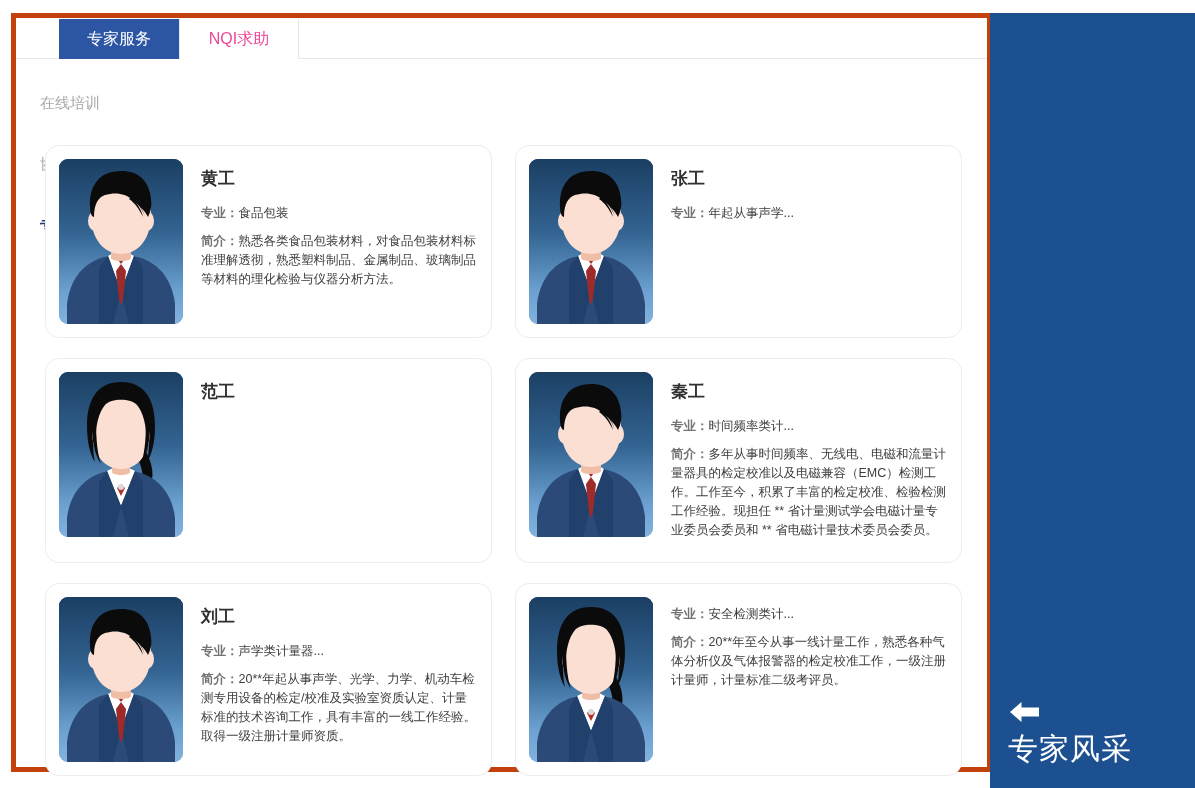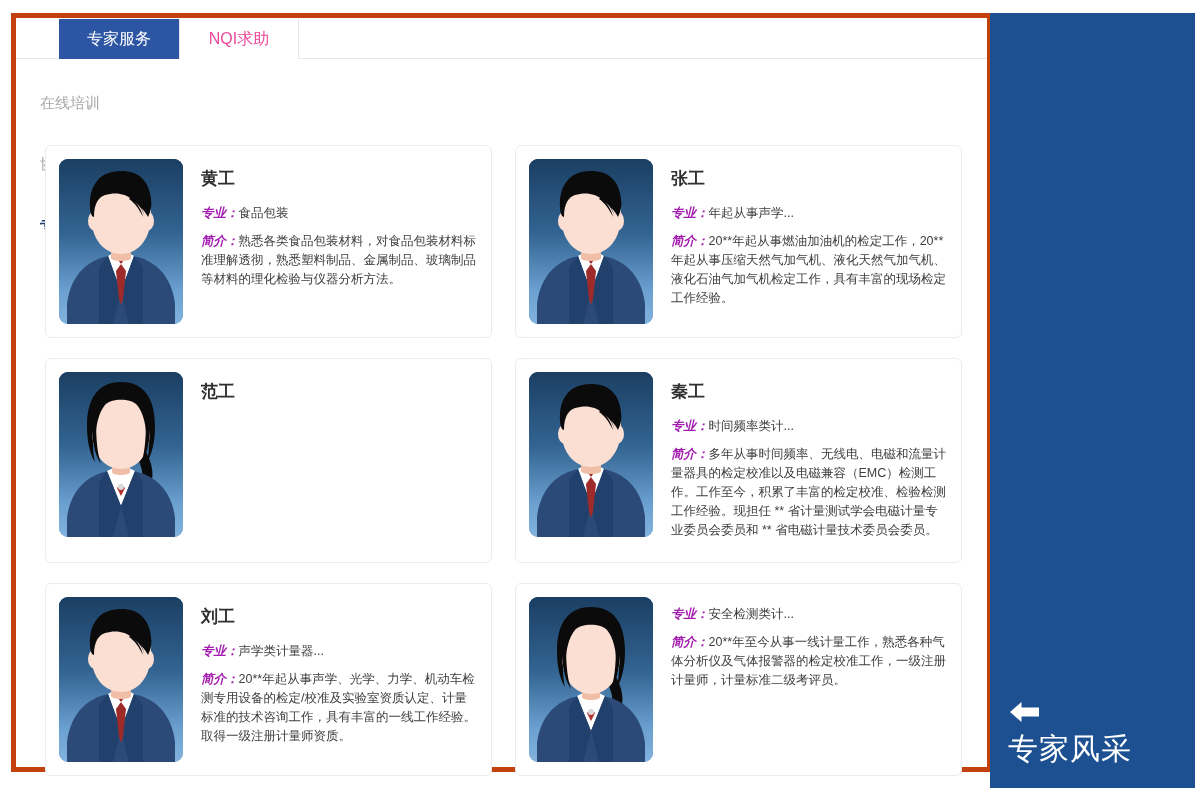--- a/index.html
+++ b/index.html
@@ -111,21 +111,21 @@
     position: absolute;
     left: 29px; top: 127px;
     width: 912px;
     display: grid;
     grid-template-columns: 447px 447px;
     gap: 20px 23px;
   }
   .card {
     background: #ffffff;
     border: 1px solid #ececec;
-    border-radius: 6px;
+    border-radius: 14px;
     padding: 13px;
     display: flex;
     gap: 18px;
     min-height: 186px;
   }
 
   
   .avatar {
     flex: 0 0 auto;
     width: 124px; height: 165px;
@@ -143,21 +143,21 @@
     color: #2f2f2f;
     margin-bottom: 14px;
   }
   .row {
     font-size: 12.5px;
     line-height: 19px;
     color: #3d3d3d;
     margin-bottom: 9px;
     word-break: break-all;
   }
-  .row .lbl { font-weight: bold; color: #a21caf; font-style: italic; }
+  .row .lbl { font-weight: bold; color: #737373; }
 </style>
 </head>
 <body>
 
 <div id="root">
 
   <div class="frame">
 
     <div class="tabbar">
       <div class="tab tab-active">专家服务</div>
@@ -227,21 +227,20 @@
               <ellipse cx="88" cy="62" rx="7" ry="10" fill="#fbdfd3"></ellipse>
               <path d="M62 20 C83 20 92 36 92 56 C92 80 79 95 62 95 C45 95 32 80 32 56 C32 36 41 20 62 20 Z" fill="#fbdfd3"></path>
               <path d="M62 12 C40 12 30 27 31 48 C31 54 33 58 35 58 C35 44 40 38 46 36 C56 33 66 34 74 41 C80 46 86 52 89 58 C92 52 93 46 92 40 C90 22 80 12 62 12 Z" fill="#0b0b0b"></path>
               <path d="M68 34 C76 38 83 47 86 58 C84 52 80 45 74 41 Z" fill="#0b0b0b"></path>
               <path d="M72 38 C78 44 82 50 84 58 C80 50 76 44 70 40 Z" fill="#0b0b0b"></path>
             </svg>
           </div>
           <div class="info">
             <div class="expert-name">张工</div>
             <div class="row"><span class="lbl">专业：</span><span>年起从事声学...</span></div>
-            <div class="row"><span class="lbl">简介：</span><span>20**年起从事燃油加油机的检定工作，20**年起从事压缩天然气加气机、液化天然气加气机、液化石油气加气机检定工作，具有丰富的现场检定工作经验。</span></div>
           </div>
         </div>
         <div class="card">
           <div class="avatar">
             <svg viewBox="0 0 124 165">
               <defs>
                 <linearGradient id="f1" x1="0" y1="0" x2="0" y2="1">
                   <stop offset="0%" stop-color="#1b3f63"></stop>
                   <stop offset="45%" stop-color="#336492"></stop>
                   <stop offset="80%" stop-color="#6ba0d0"></stop>

